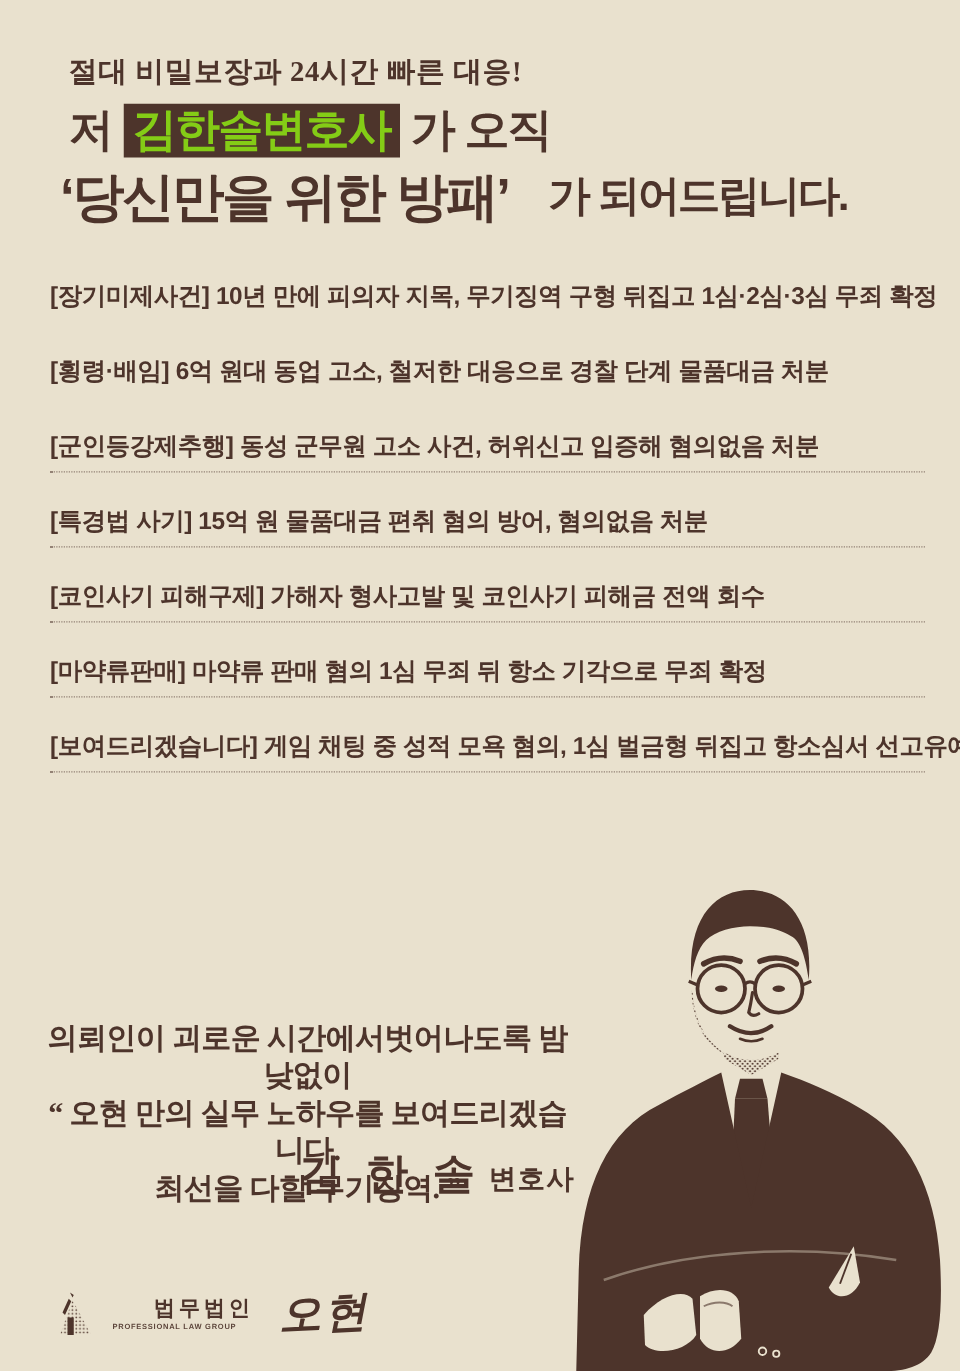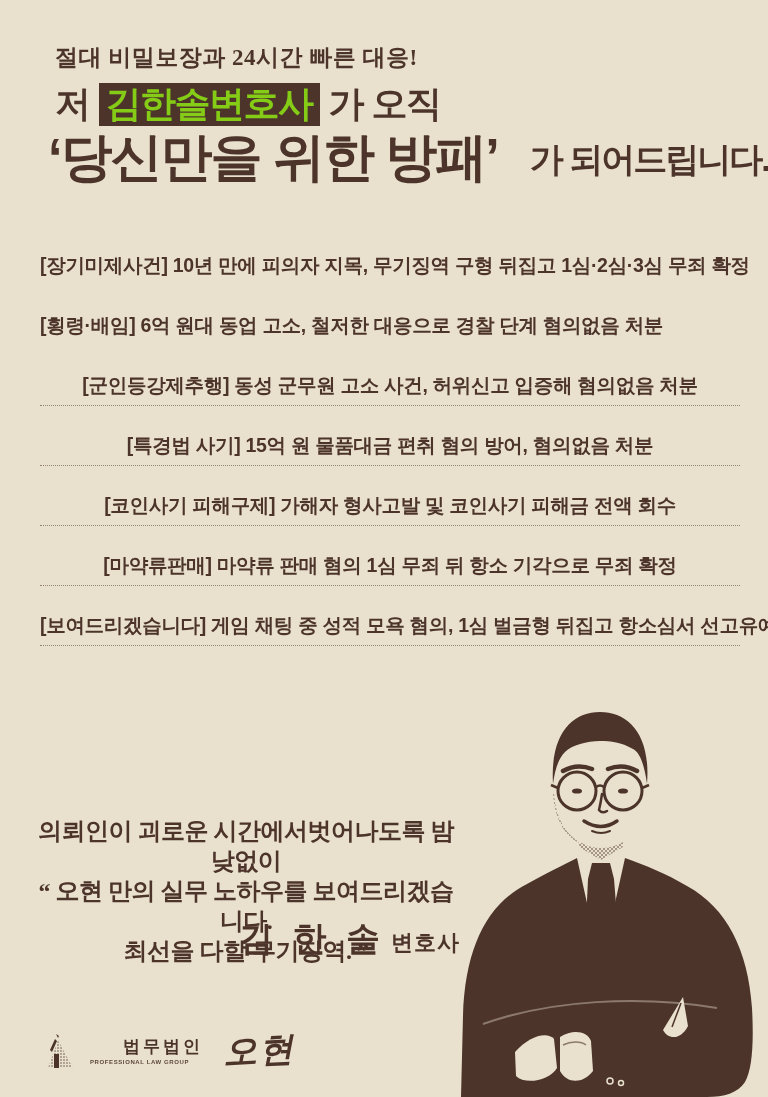--- a/index.html
+++ b/index.html
@@ -47,39 +47,39 @@
     padding: 2px 7px 3px 7px;
     line-height: 1.05;
   }
   .headline2 {
     position: absolute;
     left: 48px; top: 131px;
     font-weight: 900;
     white-space: nowrap;
     letter-spacing: -2px;
   }
-  .headline2 .quoted { font-size: 52px; line-height: 52px; vertical-align: -4px; }
+  .headline2 .quoted { font-size: 42px; line-height: 52px; vertical-align: -4px; }
   .headline2 .rest   { font-size: 34px; line-height: 52px; margin-left: 32px; }
   
   .case-list {
     position: absolute;
-    left: 40px; top: 252px;
+    left: 40px; top: 224px;
     width: 700px;
   }
   .case-row {
     font-size: 19.5px;
     font-weight: 700;
     letter-spacing: -0.3px;
     line-height: 26px;
     white-space: nowrap;
     padding-bottom: 7px;
     margin-bottom: 26px;
     border-bottom: 1px dotted transparent;
   }
-  .case-row.sep { border-bottom-color: rgba(77,52,43,0.55); text-align: center; }
+  .case-row.sep { border-bottom-color: rgba(77,52,43,0.55); }
   
   .quote {
     position: absolute;
     left: 28px; top: 816px;
     width: 436px;
     text-align: center;
     font-family: "Liberation Serif", serif;
     font-weight: 700;
     font-size: 24px;
     line-height: 30px;
@@ -143,21 +143,21 @@
   <div class="headline1">
     <span>저</span>
     <span class="hl-box">김한솔변호사</span>
     <span>가 오직</span>
   </div>
 
   <div class="headline2"><span class="quoted">‘당신만을 위한 방패’</span><span class="rest">가 되어드립니다.</span></div>
 
   <div class="case-list">
     <div class="case-row"><span>[장기미제사건]</span><span> 10년 만에 피의자 지목, 무기징역 구형 뒤집고 1심·2심·3심 무죄 확정</span></div>
-    <div class="case-row"><span>[횡령·배임]</span><span> 6억 원대 동업 고소, 철저한 대응으로 경찰 단계 혐의없음 처분</span></div>
+    <div class="case-row"><span>[횡령·배임]</span><span> 6억 원대 동업 고소, 철저한 대응으로 경찰 단계 물품대금 처분</span></div>
     <div class="case-row sep"><span>[군인등강제추행]</span><span> 동성 군무원 고소 사건, 허위신고 입증해  혐의없음 처분</span></div>
     <div class="case-row sep"><span>[특경법 사기]</span><span> 15억 원 물품대금 편취 혐의 방어, 혐의없음 처분</span></div>
     <div class="case-row sep"><span>[코인사기 피해구제]</span><span> 가해자 형사고발 및 코인사기 피해금 전액 회수</span></div>
     <div class="case-row sep"><span>[마약류판매]</span><span> 마약류 판매 혐의 1심 무죄 뒤 항소 기각으로 무죄 확정</span></div>
     <div class="case-row sep"><span>[보여드리겠습니다]</span><span> 게임 채팅 중 성적 모욕 혐의, 1심 벌금형 뒤집고 항소심서 선고유예</span></div>
   </div>
 
   <div class="quote">
     <div>의뢰인이 괴로운 시간에서벗어나도록 밤낮없이</div>
     <div>“ 오현 만의 실무 노하우를 보여드리겠습니다.</div>

